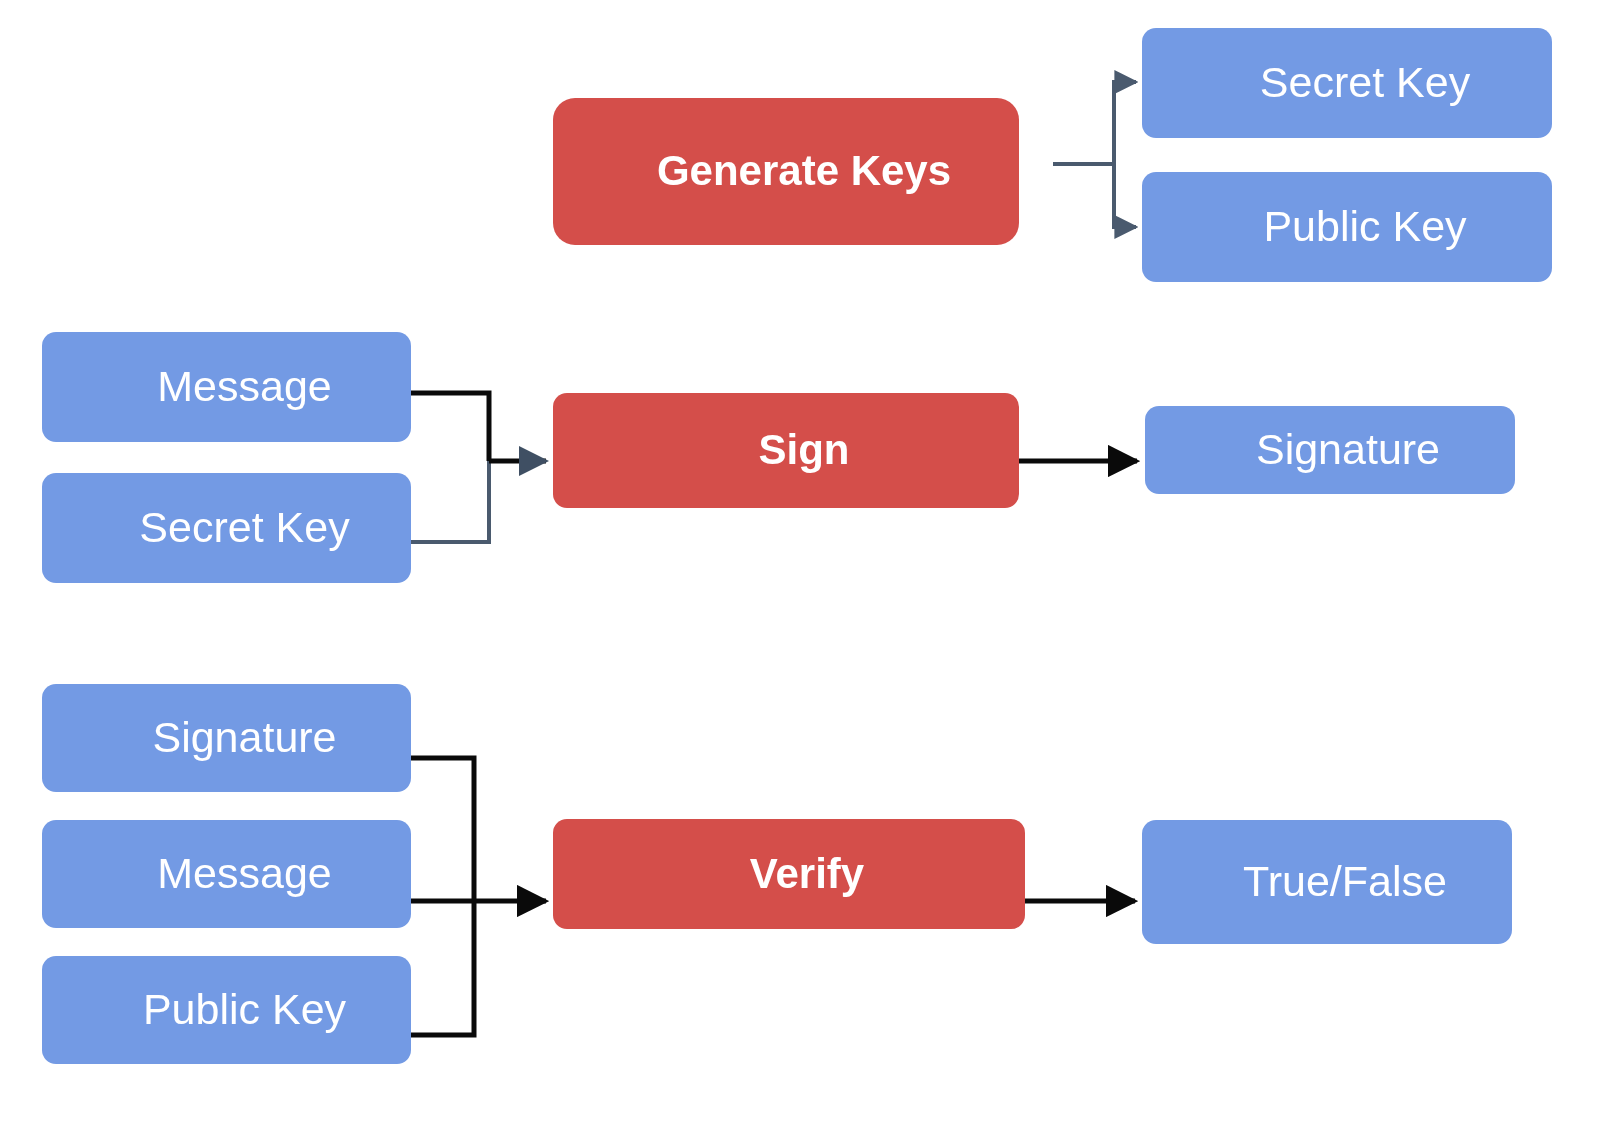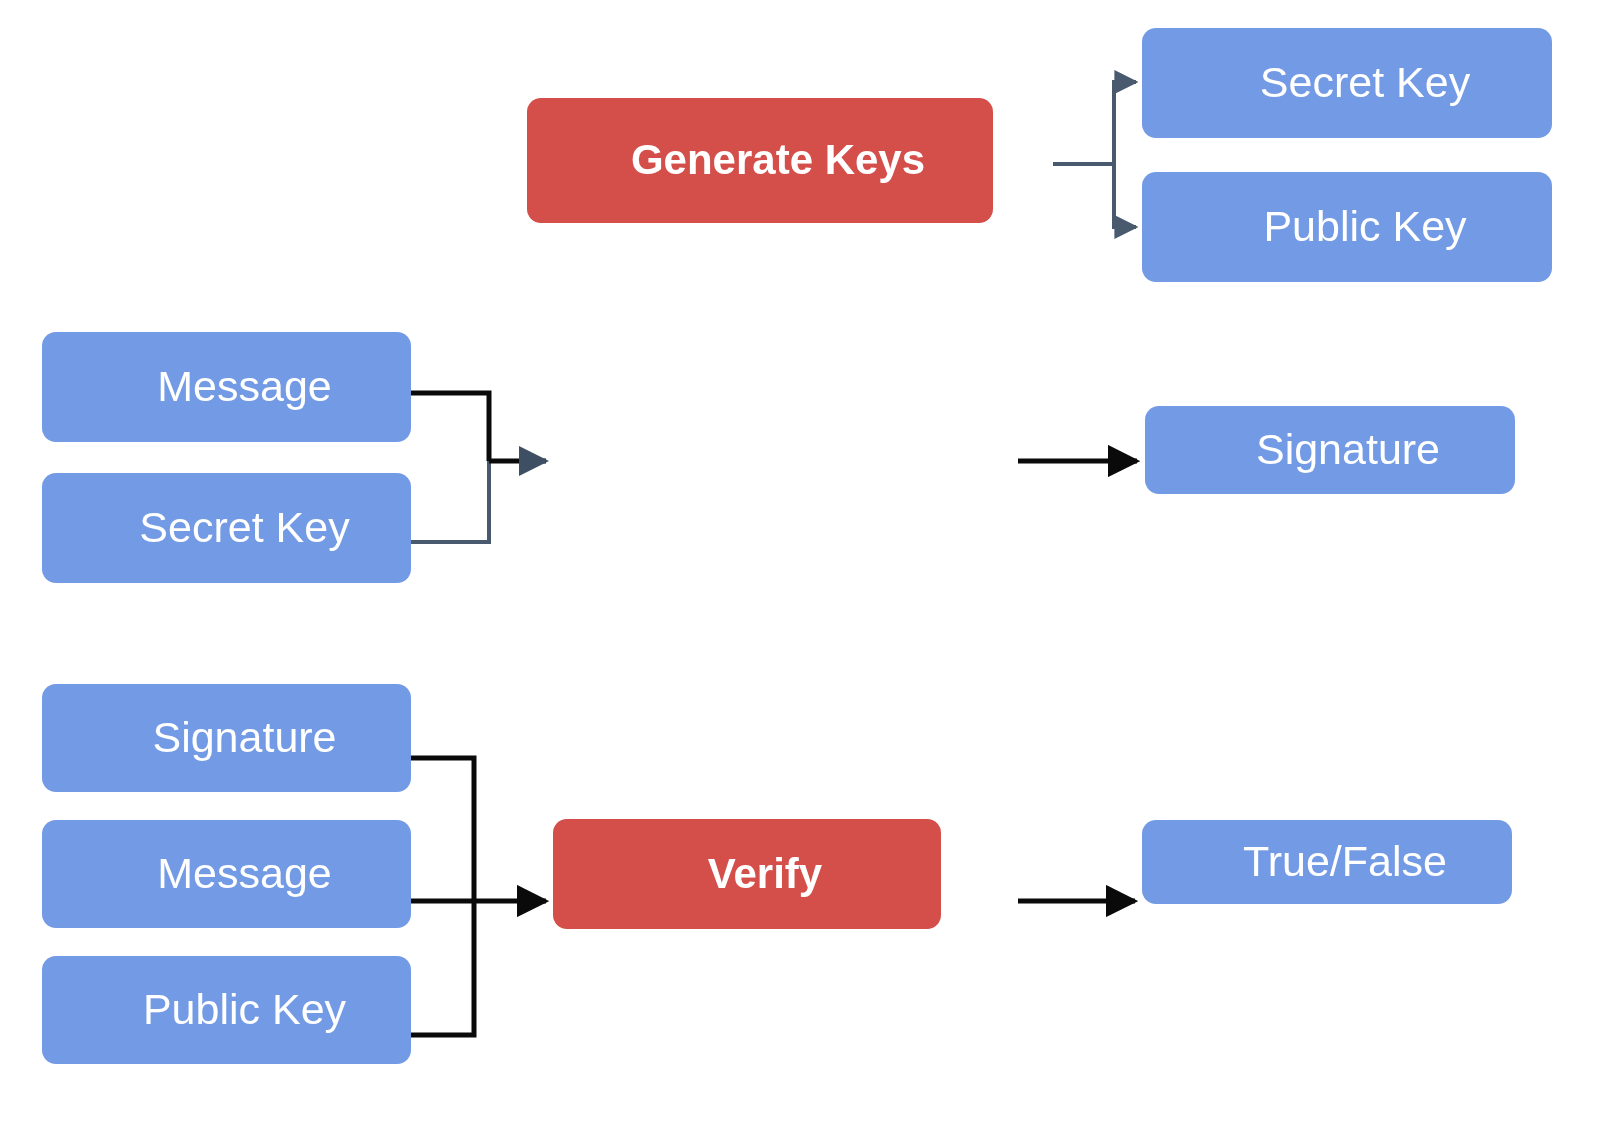--- a/index.html
+++ b/index.html
@@ -88,36 +88,37 @@
       <path d="M 411 758 L 474 758 L 474 901" fill="none" stroke="#0A0A0A" stroke-width="5"></path>
       <path d="M 411 1035 L 474 1035 L 474 901" fill="none" stroke="#0A0A0A" stroke-width="5"></path>
       <path d="M 411 901 L 546 901" fill="none" stroke="#0A0A0A" stroke-width="5" marker-end="url(#arrow-black)"></path>
     </g>
 
     <g>
       <path d="M 1018 901 L 1135 901" fill="none" stroke="#0A0A0A" stroke-width="5" marker-end="url(#arrow-black)"></path>
     </g>
   </svg>
 
-  <div class="node red" style="left:527px; top:98px; width:466px; height:125px;">Generate Keys</div>
+  <div class="node red" style="left:553px; top:98px; width:466px; height:147px;border-radius:22px;">Generate Keys</div>
 
   <div class="node blue" style="left:1142px; top:28px; width:410px; height:110px;">Secret Key</div>
 
   <div class="node blue" style="left:1142px; top:172px; width:410px; height:110px;">Public Key</div>
 
   <div class="node blue" style="left:42px; top:332px; width:369px; height:110px;">Message</div>
 
   <div class="node blue" style="left:42px; top:473px; width:369px; height:110px;">Secret Key</div>
 
+  <div class="node red" style="left:553px; top:393px; width:466px; height:115px;">Sign</div>
 
   <div class="node blue" style="left:1145px; top:406px; width:370px; height:88px;">Signature</div>
 
   <div class="node blue" style="left:42px; top:684px; width:369px; height:108px;">Signature</div>
 
   <div class="node blue" style="left:42px; top:820px; width:369px; height:108px;">Message</div>
 
   <div class="node blue" style="left:42px; top:956px; width:369px; height:108px;">Public Key</div>
 
-  <div class="node red" style="left:553px; top:819px; width:388px; height:110px;">Verify</div>
+  <div class="node red" style="left:553px; top:819px; width:472px; height:110px;">Verify</div>
 
-  <div class="node blue" style="left:1142px; top:820px; width:370px; height:84px;">True/False</div>
+  <div class="node blue" style="left:1142px; top:820px; width:370px; height:124px;">True/False</div>
 
 </div>
 
 </body></html>

